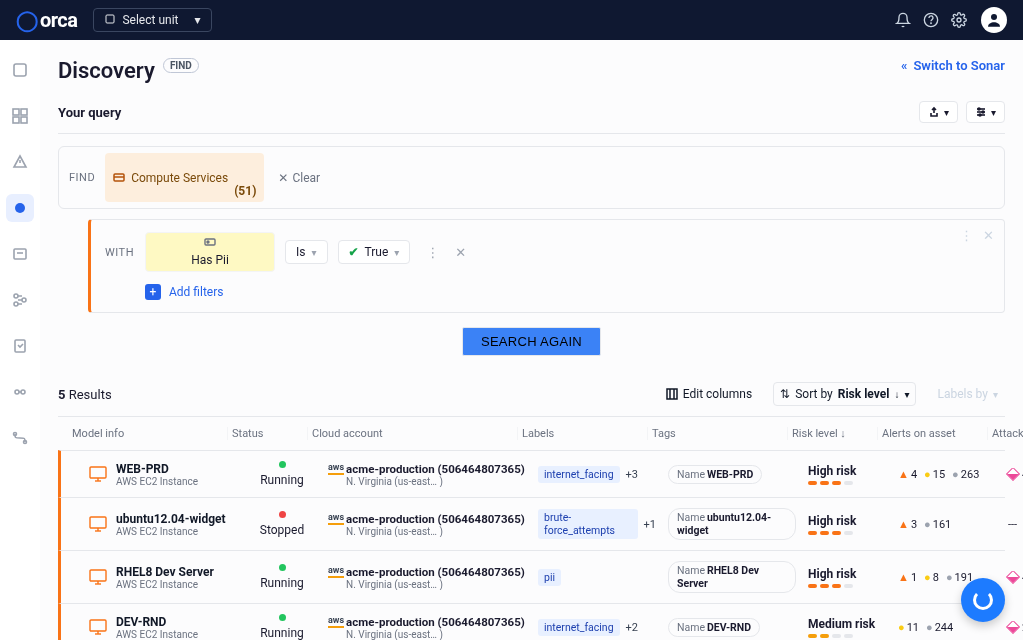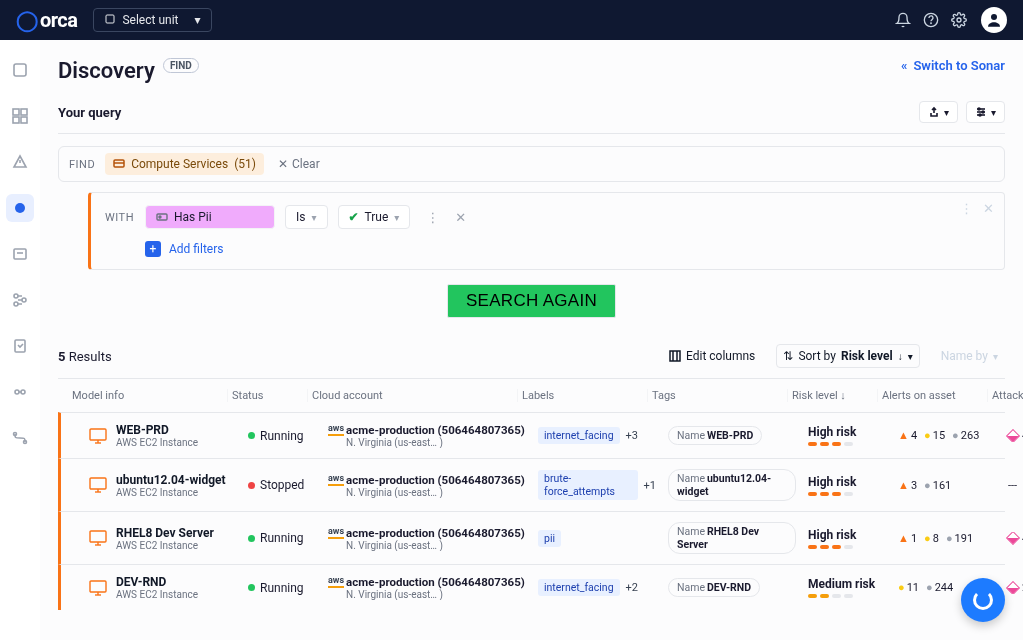--- a/index.html
+++ b/index.html
@@ -37,55 +37,55 @@
   
   .query-row { display: flex; align-items: center; margin-top: 18px; }
   .query-row .label { font-weight: 700; font-size: 13px; }
   .query-actions { margin-left: auto; display: flex; gap: 8px; }
   .sq-btn { border: 1px solid var(--border); border-radius: 4px; padding: 4px 8px; display: flex; align-items: center; gap: 4px; cursor: pointer; background:#fff; }
   hr.sep { border: none; border-top: 1px solid var(--border); margin: 10px 0 0 0; }
   
   .find-row { display:flex; align-items:center; gap:10px; margin-top:12px; border:1px solid var(--border); border-radius:6px; padding:6px 10px;}
   .find-lbl { font-size:11px; color:var(--muted); letter-spacing:.5px;}
   .chip { background:#fdeedd; color:#7a4a0a; border-radius:4px; padding:4px 8px; display:flex; gap:6px; align-items:center; font-size:12px;}
-  .chip .count { font-weight:400;}
+  .chip .count { font-weight:700;margin-top:27px;}
   .clear-btn { color:#6b7280; display:flex; align-items:center; gap:4px; cursor:pointer; margin-left:4px; font-size:12px;}
   .with-box { border:1px solid var(--border); border-left:3px solid var(--orange); border-radius:4px; margin-top:10px; padding:12px 14px; position:relative; margin-left:30px;}
   .with-row { display:flex; align-items:center; gap:10px;}
   .with-lbl { font-size:11px; color:var(--muted); letter-spacing:.5px; width:30px;}
   .pill { border:1px solid var(--border); border-radius:4px; padding:4px 10px; display:flex; align-items:center; gap:6px; font-size:12px; background:#fff;}
-  .pill.wide { min-width:130px; background:#f0abfc; border-color:#f3f4f6;}
+  .pill.wide { min-width:130px; background:#fef9c3; border-color:#f3f4f6;flex-direction:column;}
   .pill .caret { color:#9ca3af; font-size:10px;}
   .pill .check { color:#16a34a; font-weight:700;}
   .with-row .x { color:#9ca3af; cursor:pointer; margin-left:6px;}
   .add-filters { margin-top:12px; margin-left:40px; display:flex; align-items:center; gap:8px; color:var(--blue); font-size:12px; cursor:pointer;}
   .add-filters .plus { width:16px; height:16px; border-radius:3px; background:var(--blue); color:#fff; display:flex; align-items:center; justify-content:center; font-size:12px;}
   .with-box .corner { position:absolute; top:8px; right:10px; display:flex; gap:10px; color:#cbd5e1;}
   .search-again { display:flex; justify-content:center; margin-top:14px;}
-  .search-again button { border:1px solid var(--border); background:#22c55e; padding:6px 18px; font-size:17px; letter-spacing:.3px; cursor:pointer; border-radius:2px;}
+  .search-again button { border:1px solid var(--border); background:#3b82f6; padding:6px 18px; font-size:13px; letter-spacing:.3px; cursor:pointer; border-radius:2px;}
   
   .results-bar { display:flex; align-items:center; margin-top:26px; gap:14px;}
   .results-bar .count { font-weight:700;}
   .results-bar .spacer { flex:1;}
   .link-btn { display:flex; align-items:center; gap:5px; font-size:12px; color:#111827; cursor:pointer; border:1px solid transparent; padding:4px 6px; border-radius:4px;}
   .link-btn.bordered { border-color:var(--border);}
   .link-btn.disabled { color:#cbd5e1; cursor:default;}
   
   .table { margin-top:10px; border-top:1px solid var(--border);}
   .thead, .trow { display:grid; grid-template-columns: 160px 80px 210px 130px 140px 90px 110px 80px; align-items:center;}
   .thead { font-size:11px; color:var(--muted); padding:10px 0 10px 10px; }
   .thead > div { padding-right:8px; border-right: 1px solid #f3f4f6; padding-left:4px; overflow:hidden; white-space:nowrap;}
   .thead > div:last-child, .trow > div:last-child { border-right:none;}
   .trow { padding:10px 0 10px 21px; font-size:12px; border-top:1px solid var(--border); position:relative; border-left:3px solid var(--orange);}
   .trow > div { padding:0 6px; overflow:hidden;}
   .model { display:flex; gap:8px; align-items:center;}
   .model .txt .name { font-weight:700; color:#111827;}
   .model .txt .sub { font-size:10px; color:var(--muted);}
   .vm-icon { width:20px; height:20px; display:flex; align-items:center; justify-content:center; }
-  .status { display:flex; align-items:center; gap:5px; }
+  .status { display:flex; align-items:center; gap:5px;flex-direction:column; }
   .dot { width:7px; height:7px; border-radius:50%; }
   .dot.green { background:#22c55e;} .dot.red { background:#ef4444;}
   .cloud { display:flex; gap:2px; align-items:flex-start;}
   .cloud .aws { font-size:9px; font-weight:700; color:#374151; border-bottom:2px solid #f59e0b; line-height:10px; padding-bottom:1px;}
   .cloud .n { font-weight:700; font-size:11.5px;}
   .cloud .s { font-size:10px; color:var(--muted);}
   .labels { display:flex; gap:6px; align-items:center;}
   .lbl-pill { background:#e8f0ff; color:#1e40af; border-radius:3px; padding:2px 6px; font-size:10.5px;}
   .plusn { font-size:11px; color:#374151;}
   .tag-pill { border:1px solid var(--border); border-radius:12px; padding:2px 8px; font-size:10.5px; display:inline-block;}
@@ -308,21 +308,21 @@
         <span>Edit columns</span>
       </div>
       <div class="link-btn bordered">
         <span>⇅</span>
           <span>Sort by</span>
         <b>Risk level</b>
         <span style="font-size:10px;">↓</span>
         <span style="font-size:10px;">▾</span>
       </div>
       <div class="link-btn disabled">
-          <span>Name by</span> 
+          <span>Labels by</span> 
           <span style="font-size:10px;">▾</span>
         </div>
     </div>
 
     <div class="table">
       <div class="thead">
         <div>Model info</div>
         <div>Status</div>
         <div>Cloud account</div>
         <div>Labels</div>

